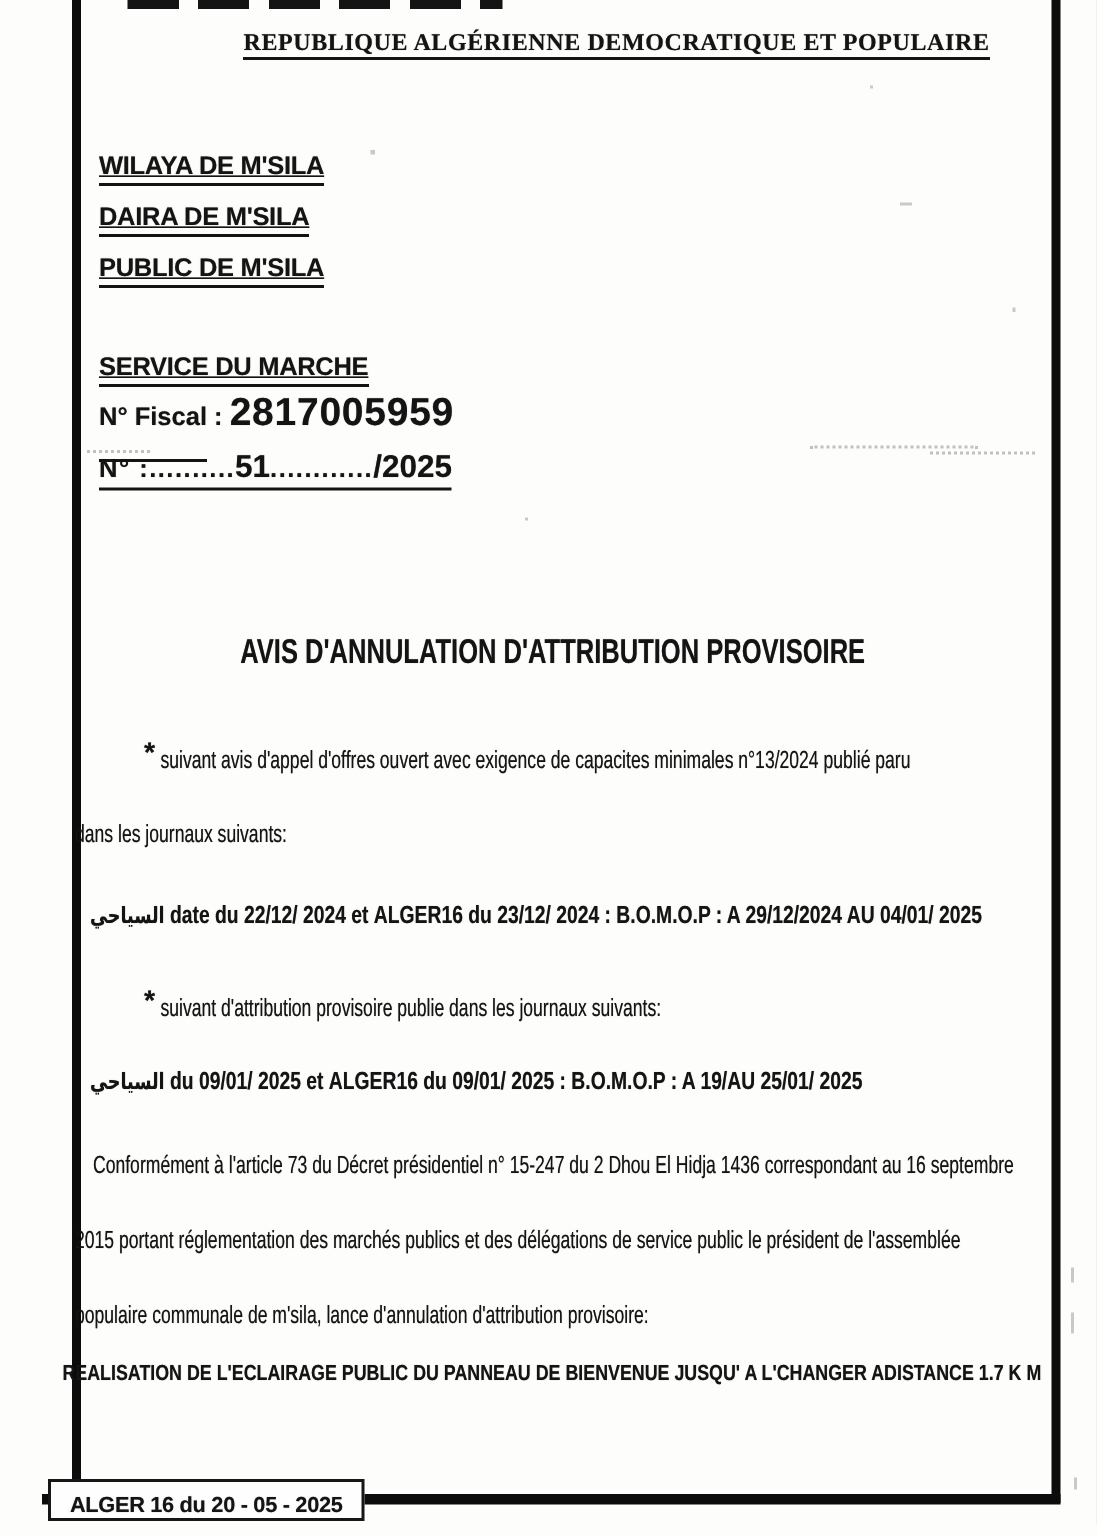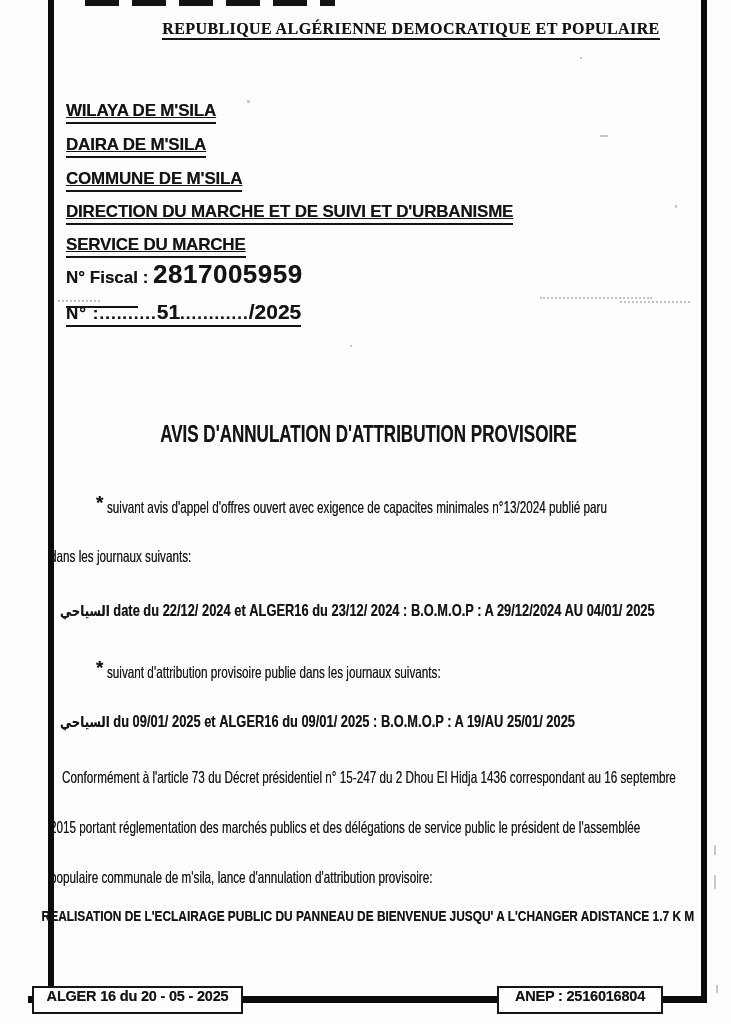--- a/index.html
+++ b/index.html
@@ -70,21 +70,21 @@
   }
   .project span{
     font-weight:700; font-size:14.5px;
     transform:scaleX(.82); transform-origin:50% 50%; white-space:nowrap;
   }
 
   
   .fbox{
     position:absolute; top:986px; height:24px;
     background:#fefefe; border:2.6px solid #161616;
-    display:flex; align-items:flex-start; justify-content:center;
+    display:flex; align-items:flex-end; justify-content:center;
     font-weight:700; font-size:14.5px; letter-spacing:-.2px;
   }
   .fbox-left { left:32px;  width:207px; }
   .fbox-right{ left:497px; width:162px; }
 
   
   .speck{ position:absolute; background:#8a8a8a; opacity:.45; }
   .dotted{ position:absolute; border-top:2px dotted #9a9a9a; opacity:.6; }
 </style>
 </head>
@@ -101,24 +101,21 @@
     <span class="u">REPUBLIQUE ALGÉRIENNE DEMOCRATIQUE ET POPULAIRE</span>
   </div>
 
   <div class="line admin ink" style="top:101px">
     <span class="u">WILAYA DE M'SILA</span>
   </div>
   <div class="line admin ink" style="top:135px">
     <span class="u">DAIRA DE M'SILA</span>
   </div>
   <div class="line admin ink" style="top:169px">
-    <span class="u">COMMUNE DE M'SILA</span>
-  </div>
-  <div class="line admin ink" style="top:202px">
-    <span class="u">DIRECTION DU MARCHE ET DE SUIVI ET D'URBANISME</span>
+    <span class="u">PUBLIC DE M'SILA</span>
   </div>
   <div class="line admin ink" style="top:235px">
     <span class="u">SERVICE DU MARCHE</span>
   </div>
 
   <div class="line fiscal ink">
     <span class="lbl">N° Fiscal</span><span class="sep"> : </span><span class="val">2817005959</span>
   </div>
 
   <div class="line refline ink">
@@ -164,23 +161,20 @@
     <span class="cx">populaire communale de m'sila, lance d'annulation d'attribution  provisoire:</span>
   </div>
 
   <div class="line project ink">
     <span>REALISATION DE L'ECLAIRAGE PUBLIC DU PANNEAU DE BIENVENUE JUSQU' A L'CHANGER ADISTANCE 1.7 K M</span>
   </div>
 
   <div class="fbox fbox-left ink">
     <span>ALGER 16 du 20 - 05 - 2025</span>
   </div>
-  <div class="fbox fbox-right ink">
-    <span>ANEP : 2516016804</span>
-  </div>
 
   <div class="dotted" style="top:297px;left:540px;width:112px"></div>
   <div class="dotted" style="top:301px;left:620px;width:70px"></div>
   <div class="dotted" style="top:300px;left:58px;width:42px"></div>
   <div class="speck" style="top:100px;left:247px;width:3px;height:3px"></div>
   <div class="speck" style="top:57px;left:580px;width:2px;height:2px"></div>
   <div class="speck" style="top:205px;left:675px;width:2px;height:3px"></div>
   <div class="speck" style="top:345px;left:350px;width:2px;height:2px"></div>
   <div class="speck" style="top:845px;left:714px;width:2px;height:10px"></div>
   <div class="speck" style="top:875px;left:714px;width:2px;height:14px"></div>

